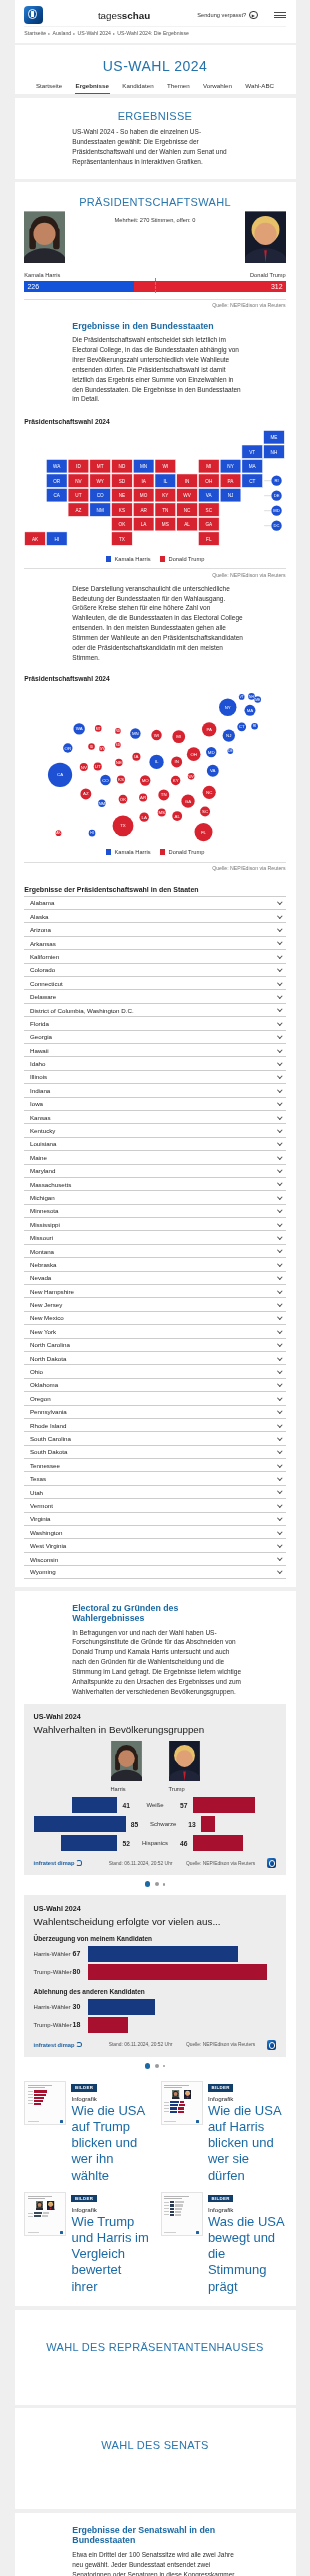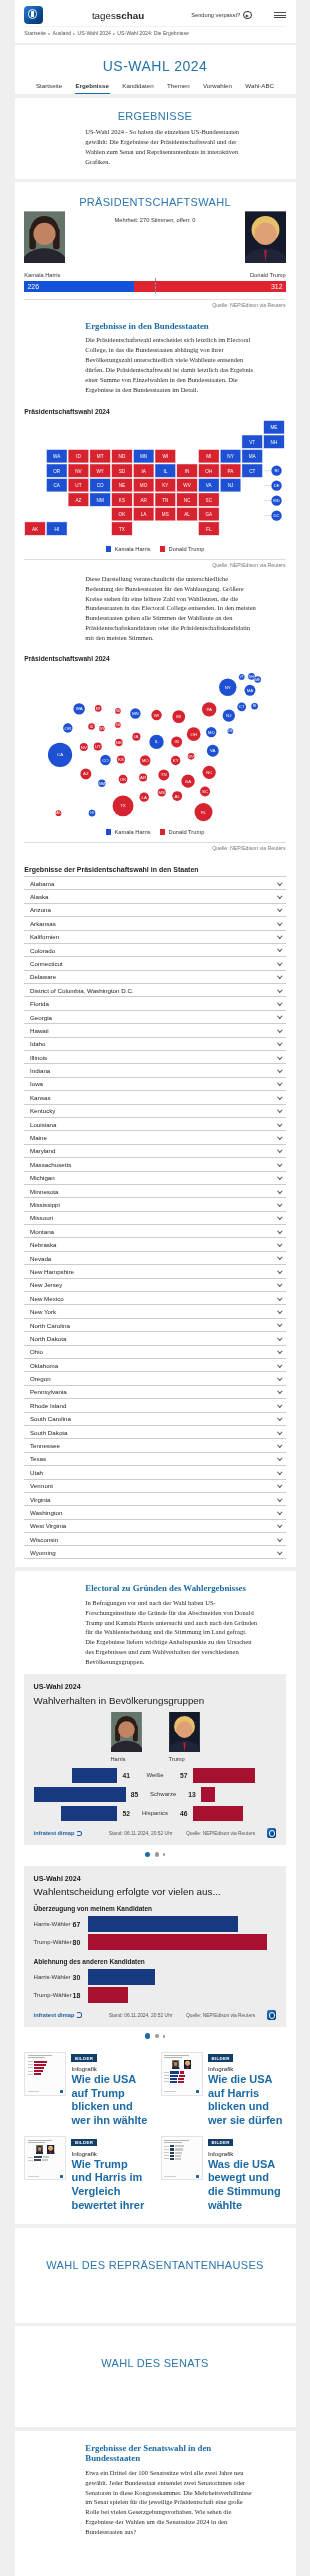--- a/index.html
+++ b/index.html
@@ -8,39 +8,39 @@
   .shell { width:281px; margin:0 auto; }
   .card { background:#fff; margin-bottom:3.6px; padding:0 9.8px; overflow:hidden; }
 
   
   .hdr { background:#fff; padding:4.1px 9.8px 3.1px; }
   .hdr-top { display:flex; align-items:center; height:22px; }
   .logo-mark { width:18.6px; height:18.6px; border-radius:4.1px;
     background:linear-gradient(135deg,#2a7fd4,#0a4a93 60%,#063266); position:relative; flex:0 0 auto; }
   .logo-mark .ring { position:absolute; left:3.6px; top:3.6px; width:9.3px; height:9.3px; border:1.3px solid #fff; border-radius:50%; opacity:.92; }
   .logo-mark .one { position:absolute; left:7.2px; top:5.2px; width:2.6px; height:6.2px; background:#fff; border-radius:0.5px; }
-  .logo-text { font-size:9.8px; margin-left:13px; color:#222;padding-left:36px; }
+  .logo-text { font-size:9.8px; margin-left:19px; color:#222;padding-left:36px; }
   .logo-text b { font-weight:700; }
   .sendung { margin-left:47px; font-size:5.7px; color:#333; display:flex; align-items:center; gap:3.1px; }
   .play { width:8.3px; height:8.3px; border:0.8px solid #333; border-radius:50%; font-size:4.1px; display:flex; align-items:center; justify-content:center; color:#333; }
   .burger { margin-left:auto; width:11.4px; display:flex; flex-direction:column; gap:1.6px; cursor:pointer; }
   .burger i { height:1px; background:#4a4a4a; display:block; }
   .crumbs { font-size:5.2px; color:#555; padding:3.1px 0 4.1px; border-top:0.5px solid #f2f2f2; }
   .crumbs span.sep { color:#888; margin:0 2.1px; font-size:4.1px; }
   .crumbs a { color:#555; text-decoration:none; }
 
   
   .hub { text-align:center; padding:7.2px 0 0; }
   .hub-title { color:#2472ab; font-size:14px; font-weight:400; letter-spacing:0.5px; padding:5.2px 0 6.2px; }
   .tabs { display:flex; justify-content:center; gap:11.4px; font-size:6.2px; padding-bottom:0; }
   .tab { color:#333; padding:2.1px 1px 4.1px; cursor:pointer; }
   .tab.active { font-weight:700; border-bottom:1.6px solid #1b6aa5; }
 
   .sec-big { color:#2a76ad; font-size:11px; font-weight:400; letter-spacing:0.3px; text-align:center; }
-  .article-col { margin-left:61px; width:172px;font-family:Liberation Serif, serif; }
+  .article-col { margin-left:48px; width:172px; }
   .h-blue { color:#1b6aa5; font-size:8.8px; font-weight:700; }
   .para { font-size:6.5px; line-height:1.52; color:#2b2b2b; margin-top:4.7px; }
 
   
   .hero { position:relative; height:60px; margin-top:3.1px; }
   .hero .photo { position:absolute; top:0; width:41px; height:52px; overflow:hidden; }
   .hero .photo.l { left:0; } .hero .photo.r { right:0; }
   .maj-note { position:absolute; left:0; right:0; top:6.2px; text-align:center; font-size:5.7px; color:#333; }
   .names { display:flex; justify-content:space-between; font-size:5.7px; color:#333; margin-top:1px; }
   .evbar { position:relative; display:flex; height:11.4px; margin-top:3.1px; }
@@ -102,21 +102,21 @@
   .thumb .rows { margin-top:1.6px; display:flex; flex-direction:column; gap:1px; flex:1; }
   .thumb .mr { display:flex; align-items:center; gap:1px; }
   .thumb .mlab { width:5.2px; height:1px; background:#c9c9c9; }
   .thumb .mbar { height:2.1px; }
   .thumb .tfoot { display:flex; justify-content:space-between; align-items:center; margin-top:1px; }
   .thumb .tfl { width:11.4px; height:1px; background:#cfcfcf; }
   .thumb .tfa { width:3.1px; height:3.1px; border-radius:0.5px; background:#1e62a6; }
   .tphotos { display:flex; justify-content:center; gap:4.1px; margin:1px 0; }
   .badge { display:inline-block; background:#113e6b; color:#fff; font-size:4.4px; font-weight:700; letter-spacing:0.3px; padding:1.3px 3.6px; }
   .t-kick { font-size:6.2px; color:#222; margin:3.1px 0 1px; }
-  .t-title { font-size:11px; font-weight:700; color:#1b6aa5; line-height:1.25; }
+  .t-title { font-size:13px; font-weight:400; color:#1b6aa5; line-height:1.25; }
 
   .big-sec-card { padding-top:31px; }
   .blank { }
 
   svg text { font-family:"Liberation Sans", sans-serif; }
 </style>
 </head>
 <body>
 
 <div id="page">
@@ -1115,21 +1115,21 @@
                   <span class="mlab"></span>
                   <span class="mbar" style="width: 3.1px; background: rgb(43, 61, 85);"></span>
                   <span class="mbar" style="width: 6.2px; background: rgb(201, 201, 201);"></span>
                 </div>
               </div>
               <div class="tfoot">
                 <span class="tfl"></span>
                 <span class="tfa"></span>
               </div>
             </div>
-            <div><span class="badge">BILDER</span><div class="t-kick">Infografik</div><div class="t-title">Was die USA bewegt und die Stimmung wählte</div></div>
+            <div><span class="badge">BILDER</span><div class="t-kick">Infografik</div><div class="t-title">Was die USA bewegt und die Stimmung prägt</div></div>
           </div>
         </div>
     </div>
 
     <div class="card big-sec-card" style="height:95px;">
       <div class="sec-big">WAHL DES REPRÄSENTANTENHAUSES</div>
       <div class="blank" style="height:62px;"></div>
     </div>
 
     <div class="card big-sec-card" style="height:101px;">

